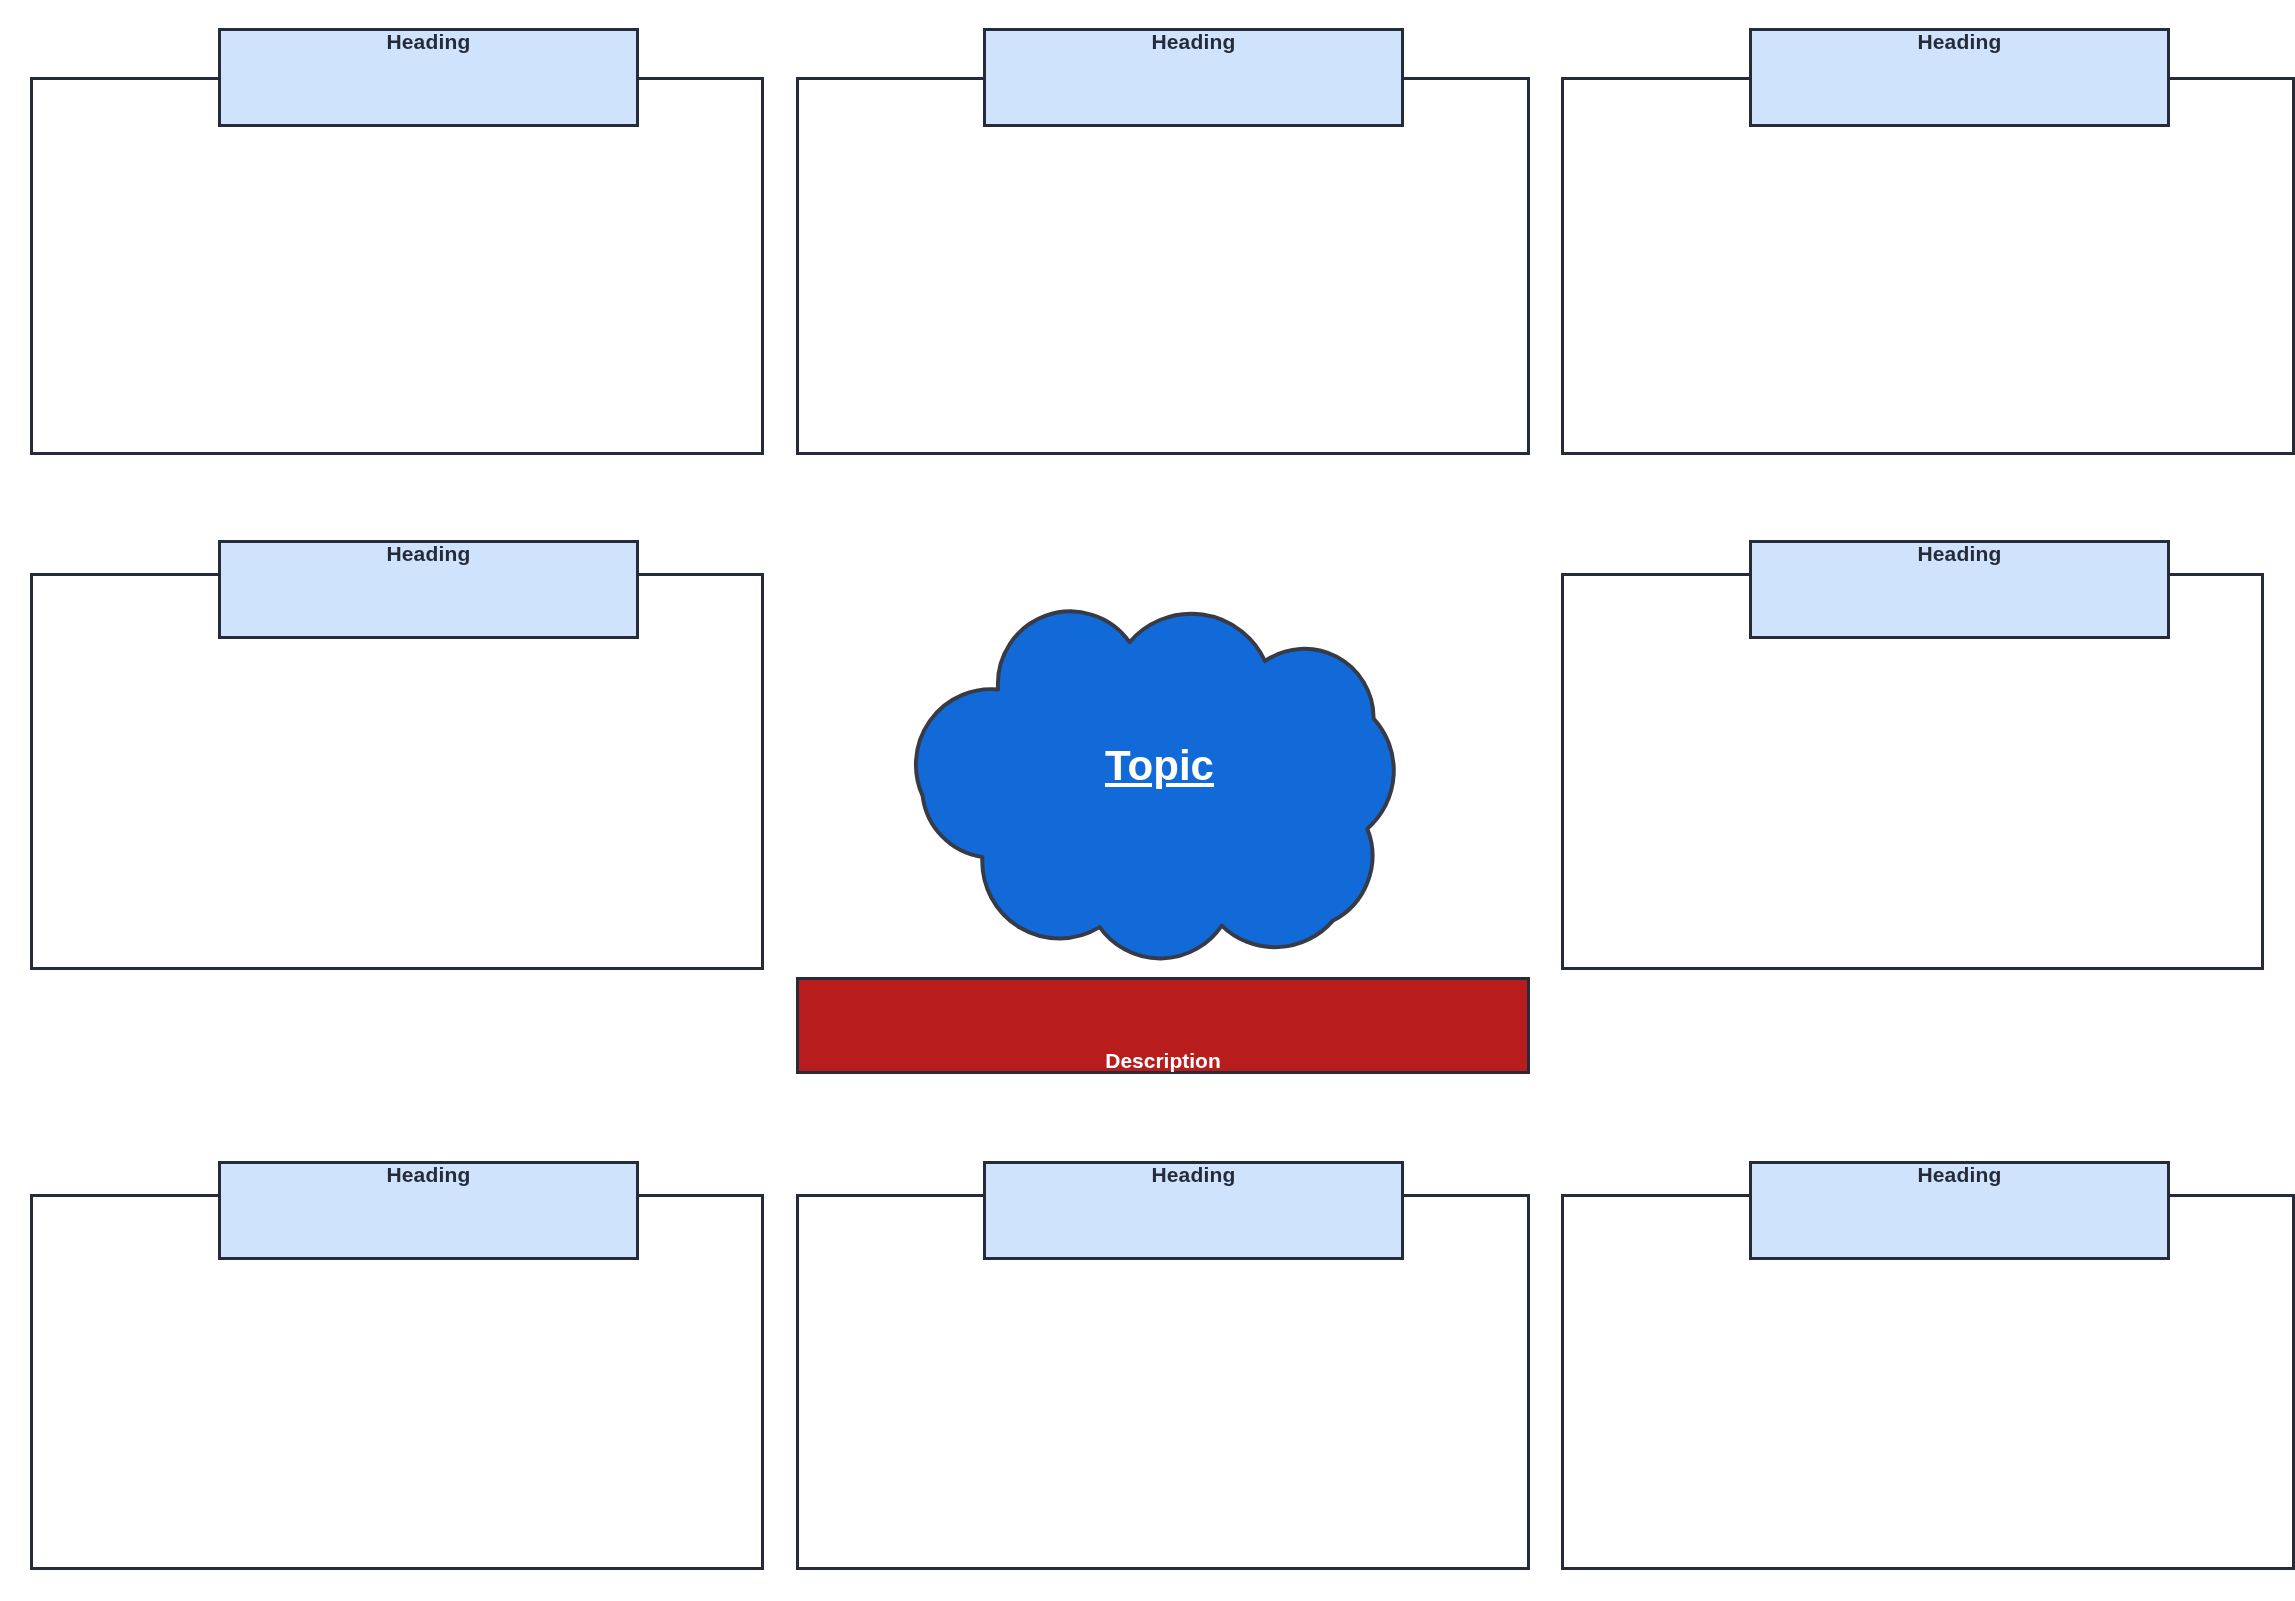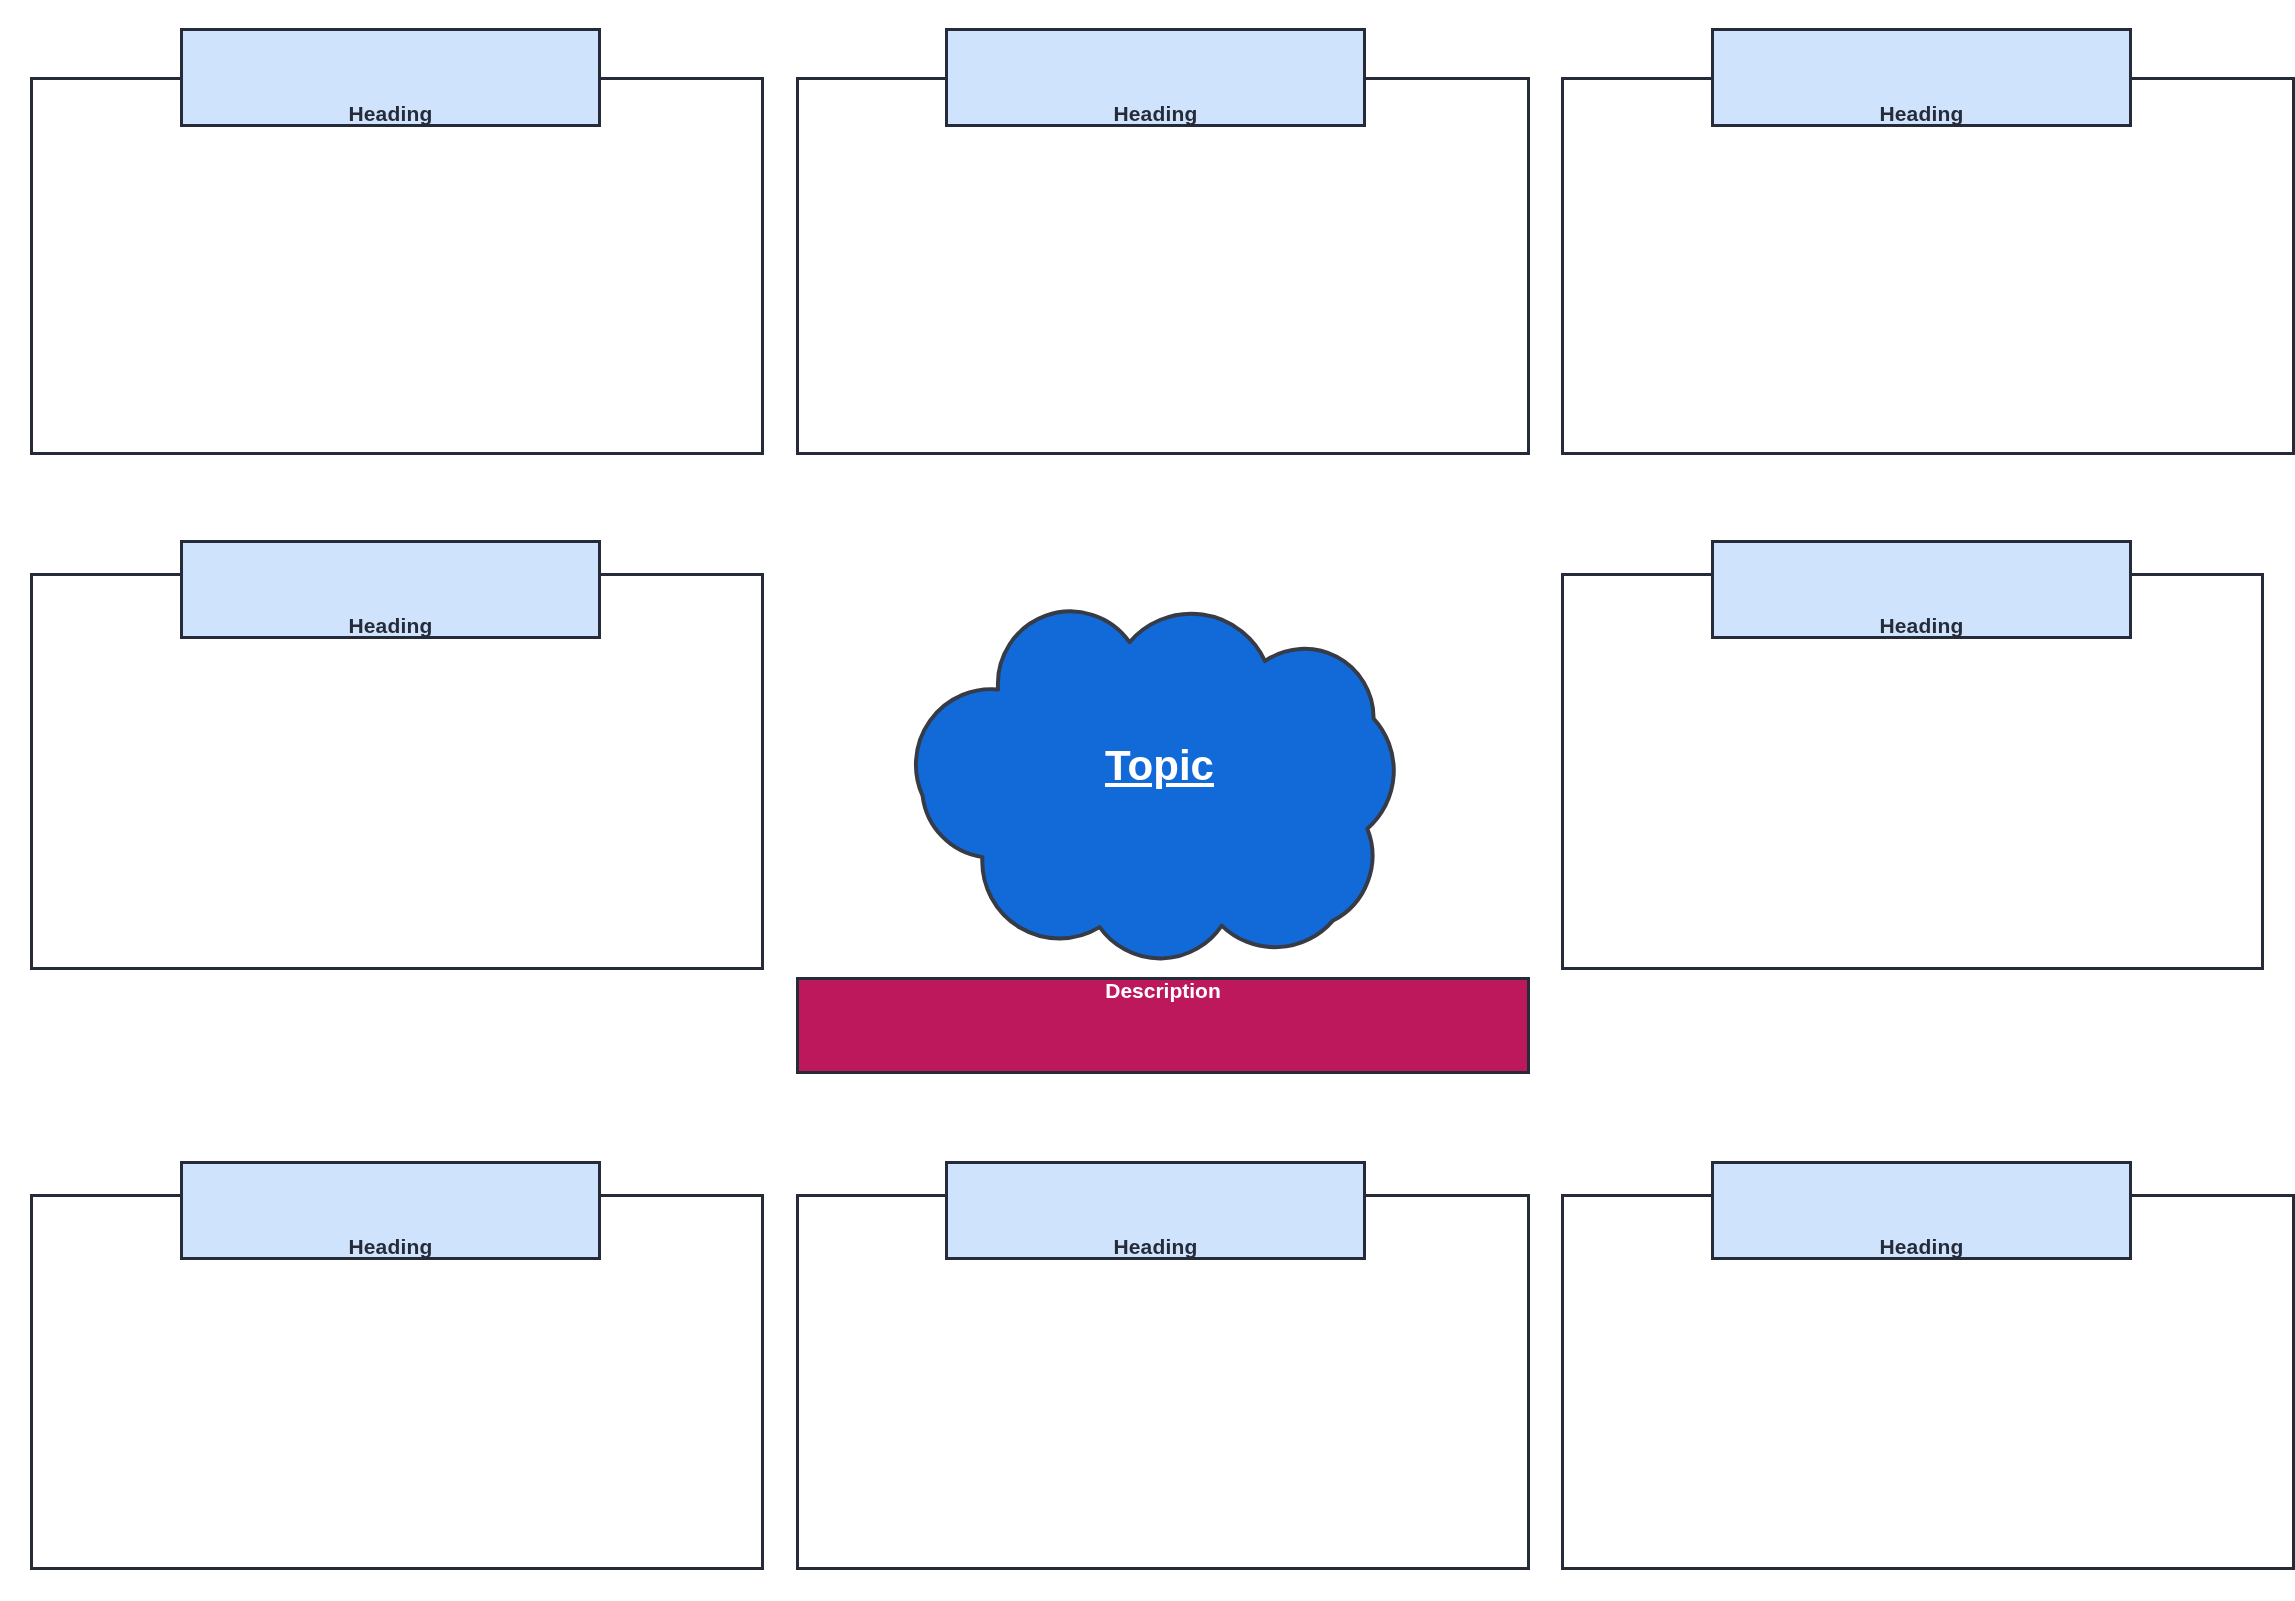--- a/index.html
+++ b/index.html
@@ -33,23 +33,24 @@
     box-sizing: border-box;
   }
 
   
   .heading-tab {
     position: absolute;
     background: #cfe3fd;
     border: 3.9px solid #252b38;
     box-sizing: border-box;
     display: flex;
-    align-items: flex-end;
+    align-items: flex-start;
     justify-content: center;
     z-index: 5;
+    margin-left: 38px;
   }
   .heading-label {
     font-size: 21px;
     font-weight: bold;
     color: #252b38;
     letter-spacing: 0.2px;
     line-height: 1;
     white-space: nowrap;
   }
 
@@ -72,25 +73,25 @@
     font-size: 42px;
     font-weight: bold;
     color: #ffffff;
     line-height: 1;
     white-space: nowrap;
   }
 
   
   #description-bar {
     position: absolute;
-    background: #be185d;
+    background: #b91c1c;
     border: 3.9px solid #252b38;
     box-sizing: border-box;
     display: flex;
-    align-items: flex-start;
+    align-items: flex-end;
     justify-content: center;
     z-index: 7;
   }
   .description-label {
     font-size: 21px;
     font-weight: bold;
     color: #ffffff;
     line-height: 1;
     white-space: nowrap;
   }

